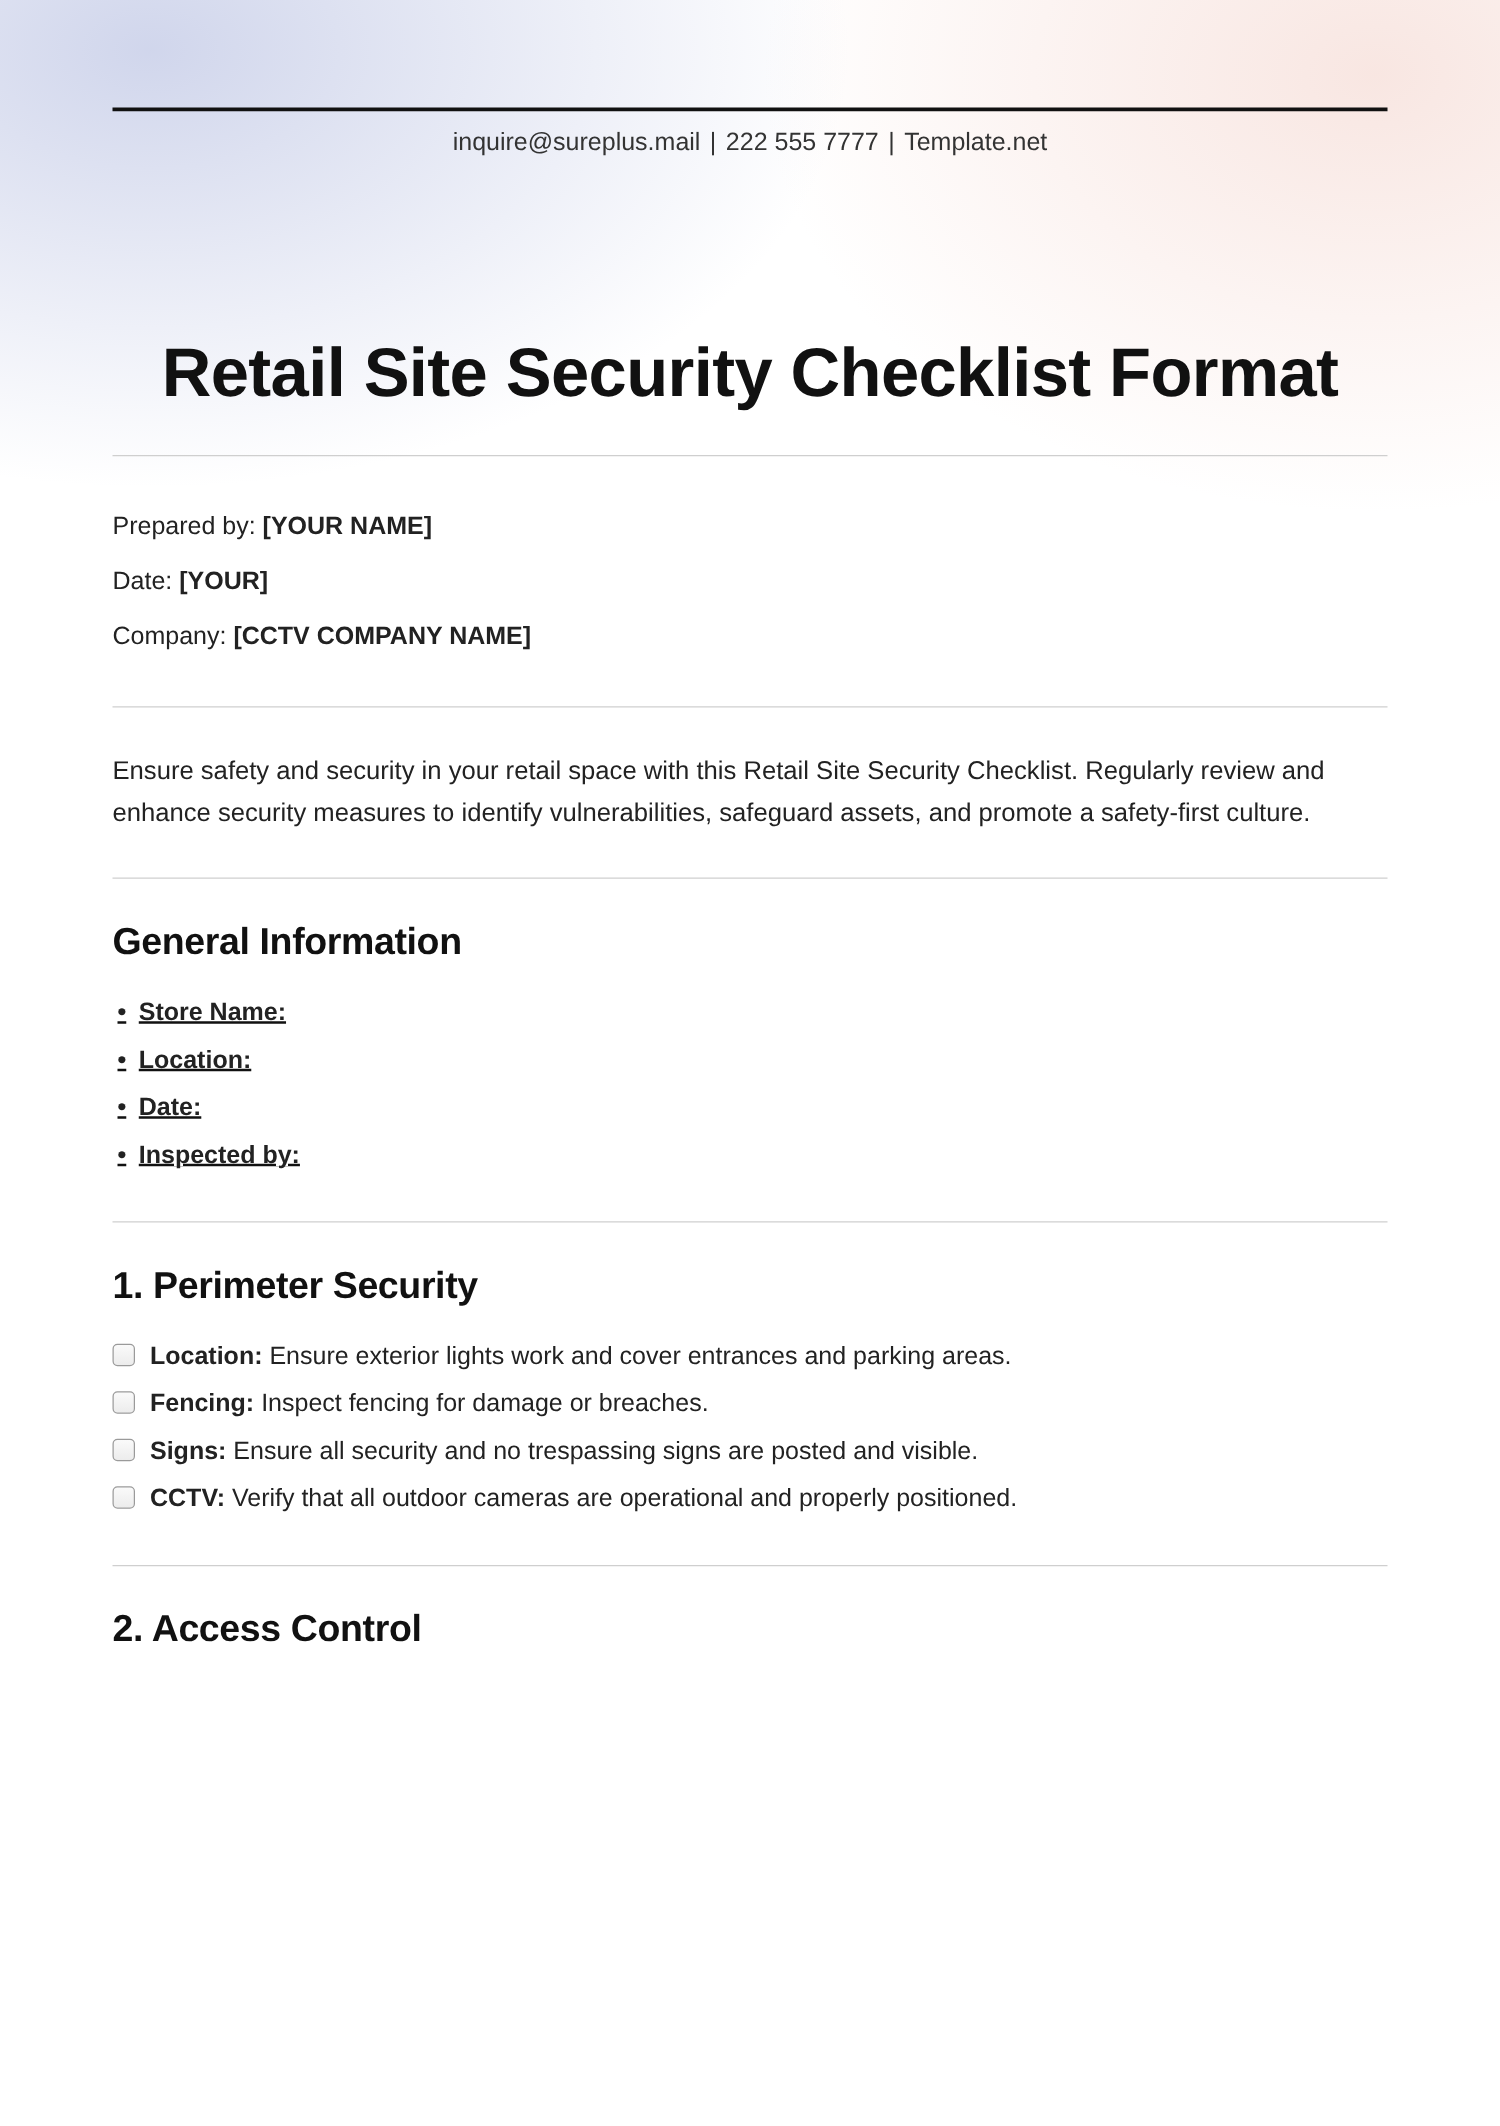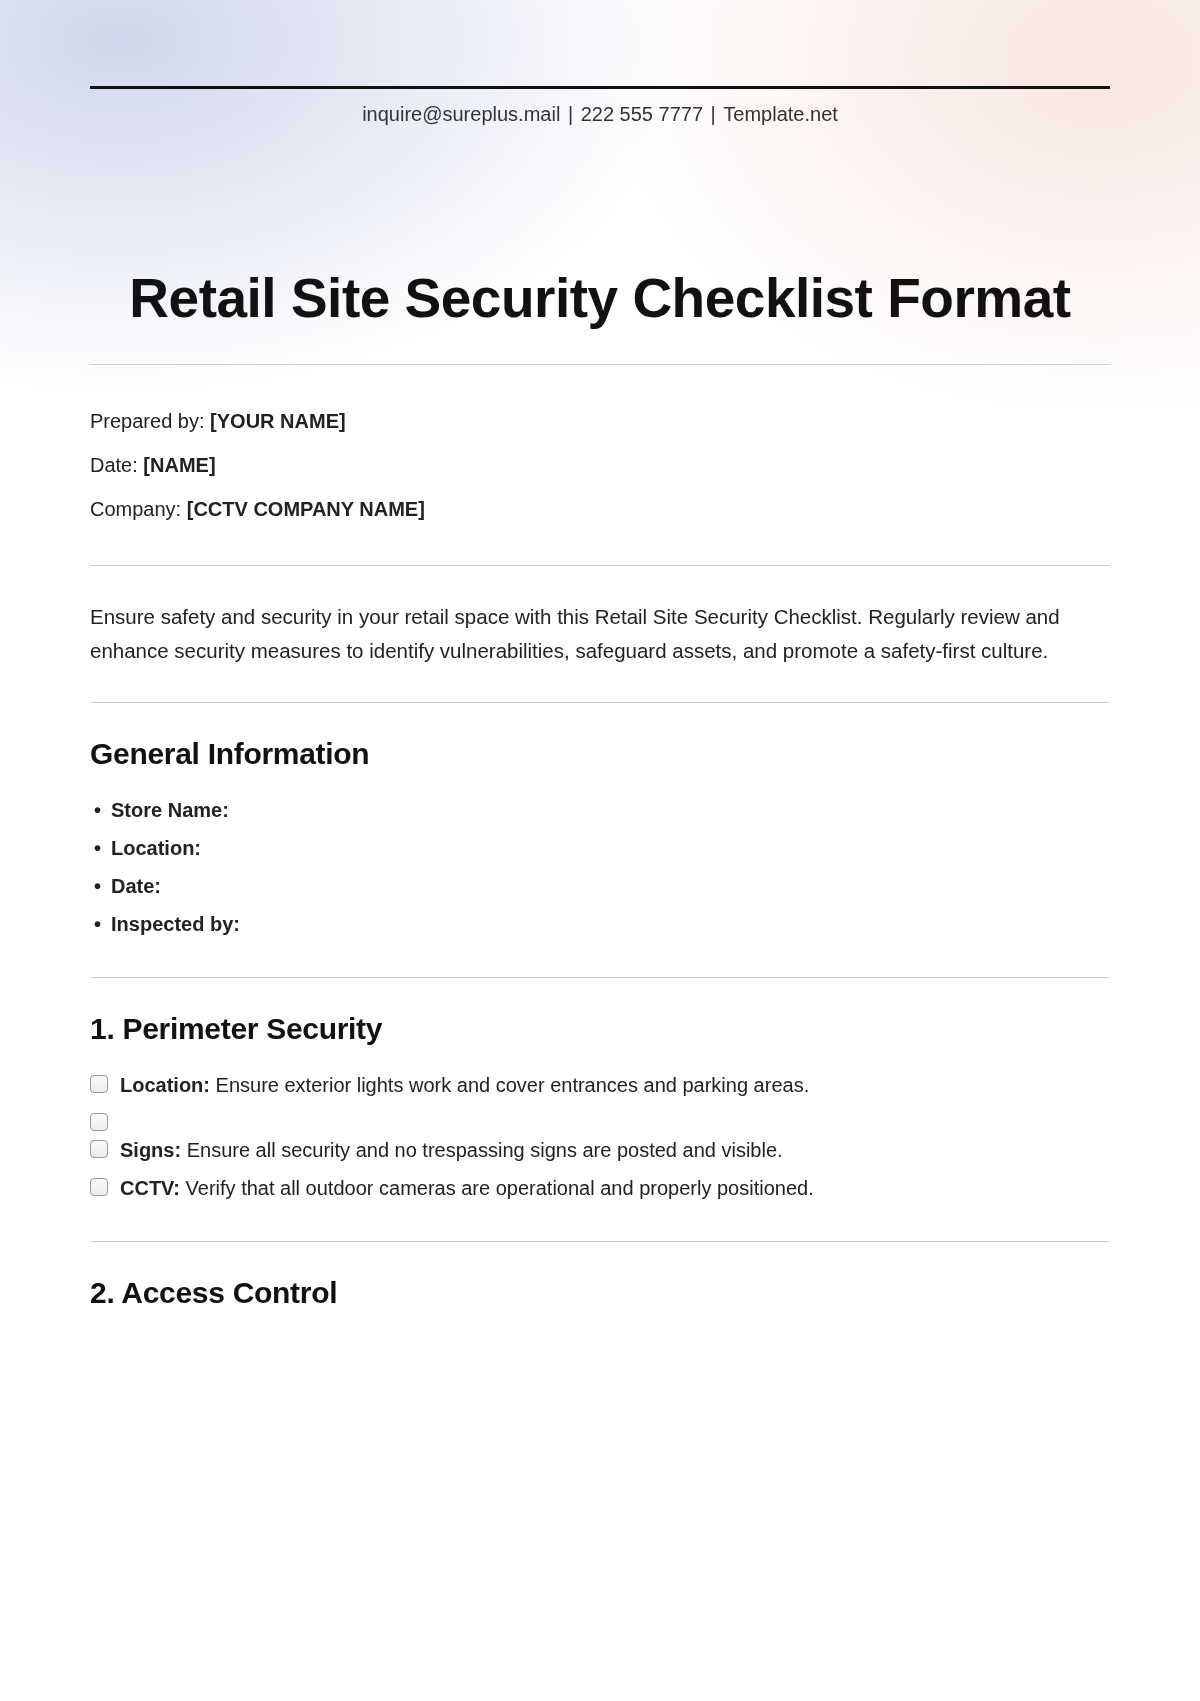--- a/index.html
+++ b/index.html
@@ -84,20 +84,21 @@
   h2.section {
     font-size: 30px;
     font-weight: 800;
     color: #111;
     margin-bottom: 20px;
     letter-spacing: -0.3px;
   }
   ul.bullets {
     list-style: none;
     padding-left: 4px;
+    text-decoration: underline;
   }
   ul.bullets li {
     font-size: 20px;
     line-height: 1.9;
     color: #222;
   }
   ul.bullets li::before {
     content: "•";
     font-weight: 900;
     margin-right: 10px;
@@ -144,21 +145,21 @@
 
   <h1 class="title">Retail Site Security Checklist Format</h1>
 
   <hr class="hr-thin">
 
   <div class="meta-block">
     <div>
       <span>Prepared by: </span><b>[YOUR NAME]</b>
     </div>
     <div>
-      <span>Date: </span><b>[NAME]</b>
+      <span>Date: </span><b>[YOUR]</b>
     </div>
     <div>
       <span>Company: </span><b>[CCTV COMPANY NAME]</b>
     </div>
   </div>
 
   <hr class="hr-thin">
 
   <p class="intro">Ensure safety and security in your retail space with this Retail Site Security Checklist. Regularly review and enhance security measures to identify vulnerabilities, safeguard assets, and promote a safety-first culture.</p>
 
@@ -175,20 +176,21 @@
   <hr class="hr-thin">
 
   <h2 class="section">1. Perimeter Security</h2>
   <ul class="checks">
     <li>
       <span class="cb"></span>
       <span><b>Location:</b><span> Ensure exterior lights work and cover entrances and parking areas.</span></span>
     </li>
     <li>
       <span class="cb"></span>
+      <span><b>Fencing:</b><span> Inspect fencing for damage or breaches.</span></span>
     </li>
     <li>
       <span class="cb"></span>
       <span><b>Signs:</b><span> Ensure all security and no trespassing signs are posted and visible.</span></span>
     </li>
     <li>
       <span class="cb"></span>
       <span><b>CCTV:</b><span> Verify that all outdoor cameras are operational and properly positioned.</span></span>
     </li>
   </ul>

